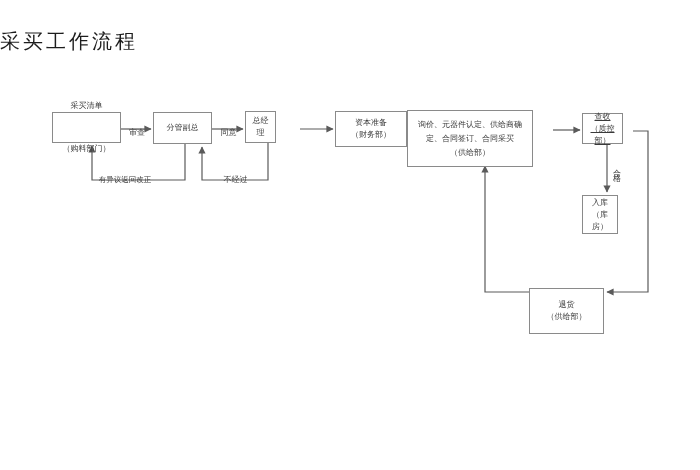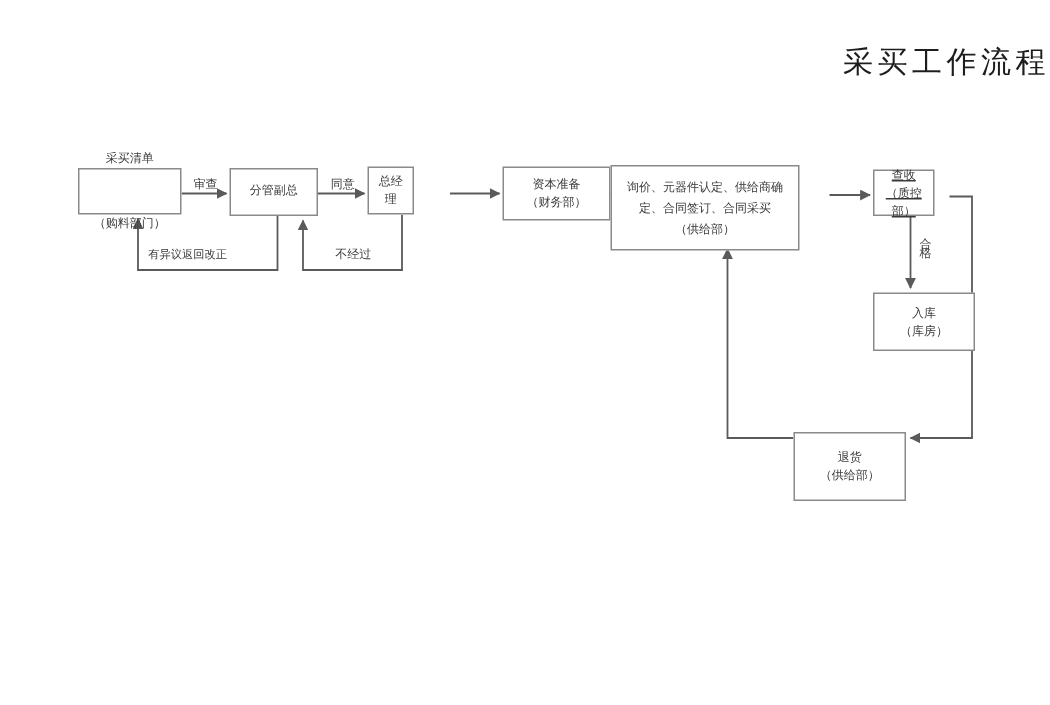--- a/index.html
+++ b/index.html
@@ -11,21 +11,21 @@
   }
   #canvas {
     position: relative;
     width: 700px; height: 470px;
     overflow: hidden;
     background: var(--background, #fff);
   }
   .title {
     position: absolute;
     left: 0; right: 0; top: 28px;
-    text-align: right;
+    text-align: left;
     font-size: 20px;
     letter-spacing: 3px;
     color: #1d1d1d;
   }
   .node {
     position: absolute;
     border: 1px solid var(--box_border, #8a8a8a);
     background: var(--background, #fff);
     display: flex;
     flex-direction: column;
@@ -38,29 +38,30 @@
     text-align: center;
     padding: 1px 3px;
   }
   .node span { display: block; }
   #n-purchase-list   { left: 52px;  top: 112px; width: 69px;  height: 31px; gap: 31px; }
   #n-deputy-gm       { left: 153px; top: 112px; width: 59px;  height: 32px; font-family: Liberation Mono, monospace; }
   #n-general-manager { left: 245px; top: 111px; width: 31px;  height: 32px; }
   #n-capital-prep    { left: 335px; top: 111px; width: 72px;  height: 36px; }
   #n-procurement     { left: 407px; top: 110px; width: 126px; height: 57px; line-height: 14px; align-items: center; }
   #n-inspection      { left: 582px; top: 113px; width: 41px;  height: 31px; text-decoration: underline; }
-  #n-warehousing     { left: 582px; top: 195px; width: 68px;  height: 39px; }
+  #n-warehousing     { left: 582px; top: 195px; width: 36px;  height: 39px; }
   #n-returns         { left: 529px; top: 272px; width: 75px;  height: 46px; margin-top: 16px; }
   .edge-label {
     position: absolute;
     font-size: 8px;
     line-height: 10px;
     color: var(--text, #3a3a3a);
     text-align: center;
     white-space: nowrap;
+    margin-top: 10px;
   }
   #lbl-review    { left: 121px; top: 118px; width: 32px; }
   #lbl-agree     { left: 212px; top: 118px; width: 33px; }
   #lbl-objection { left: 94px;  top: 165px; width: 62px; font-size: 7.5px; }
   #lbl-notpassed { left: 213px; top: 165px; width: 45px; }
   #lbl-qualified {
     left: 611px; top: 152px;
     writing-mode: vertical-rl;
     letter-spacing: 6px;
     white-space: nowrap;

